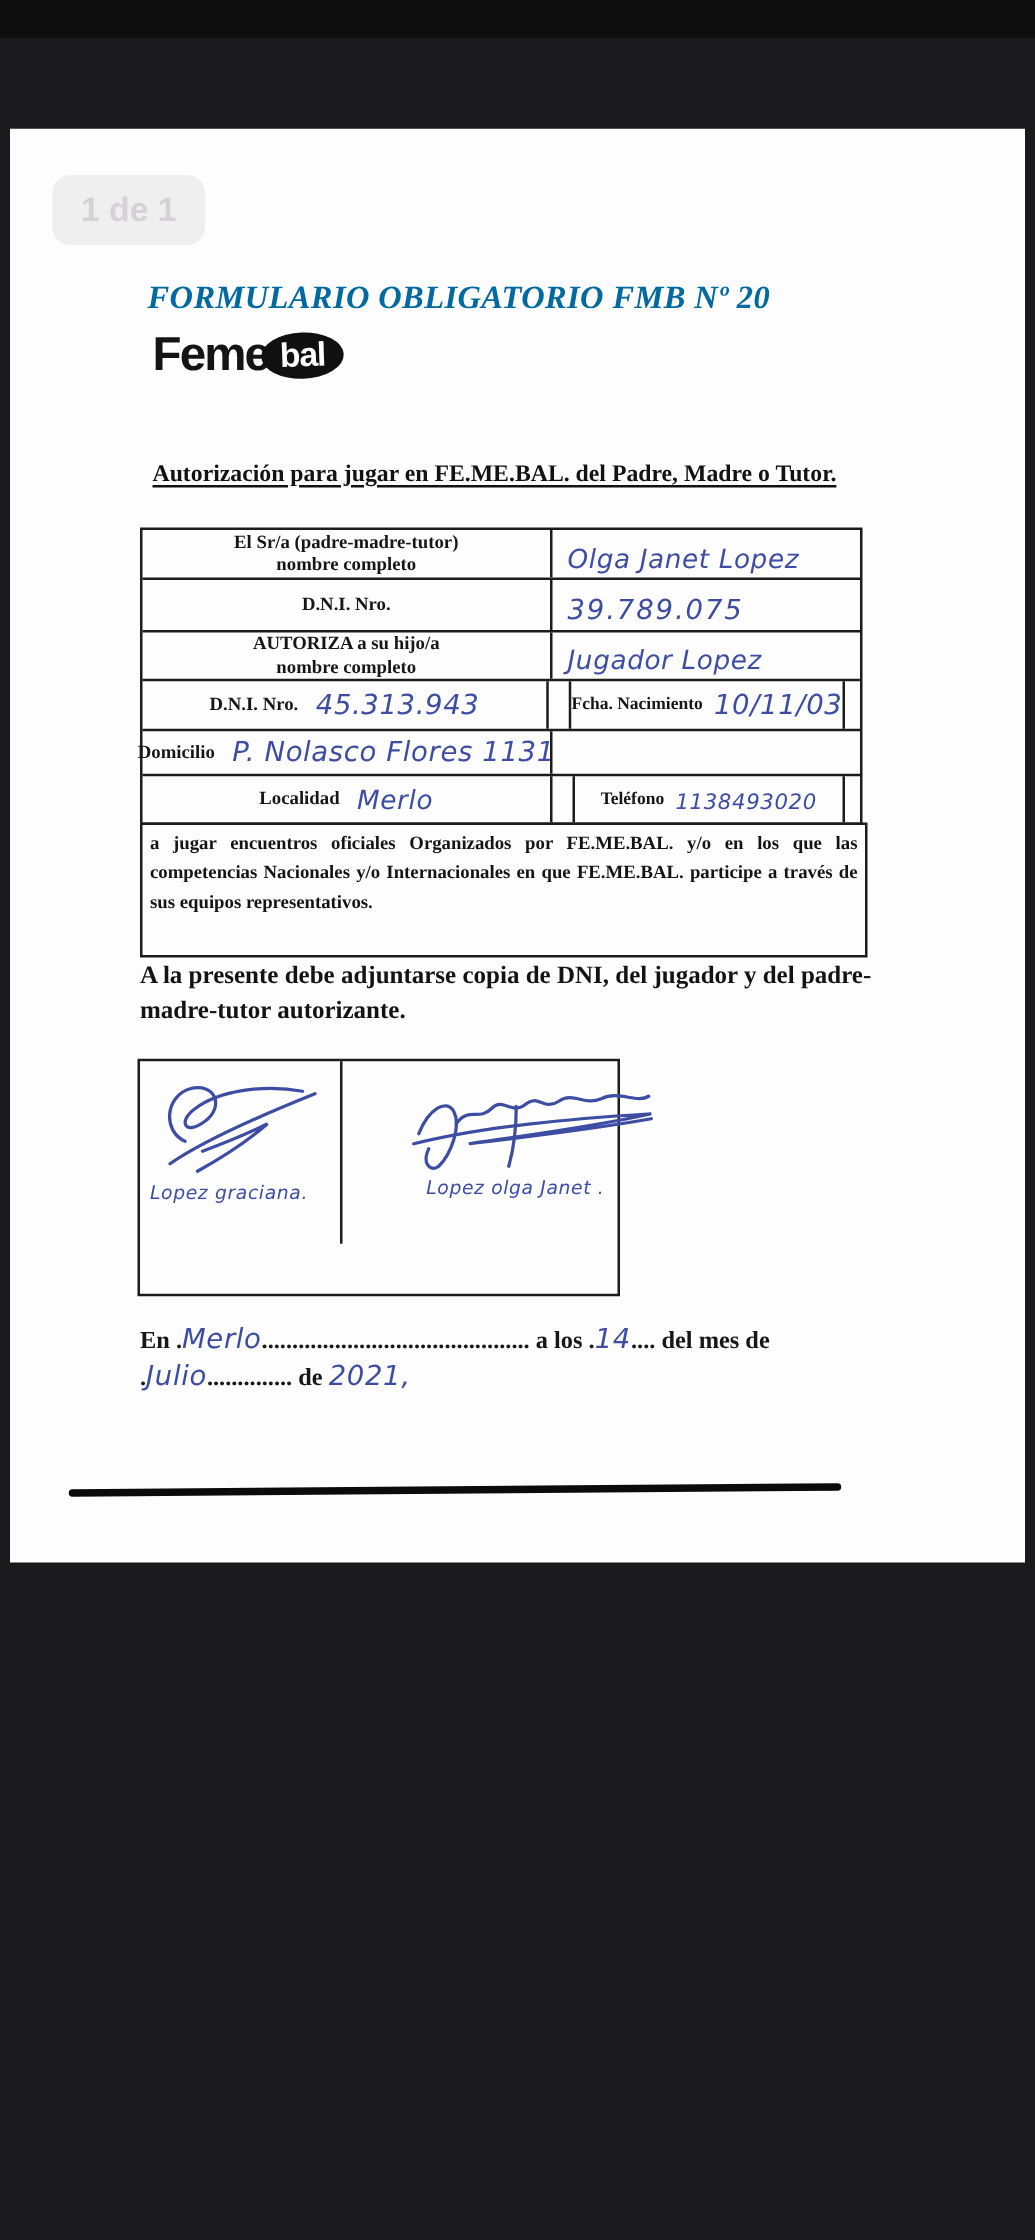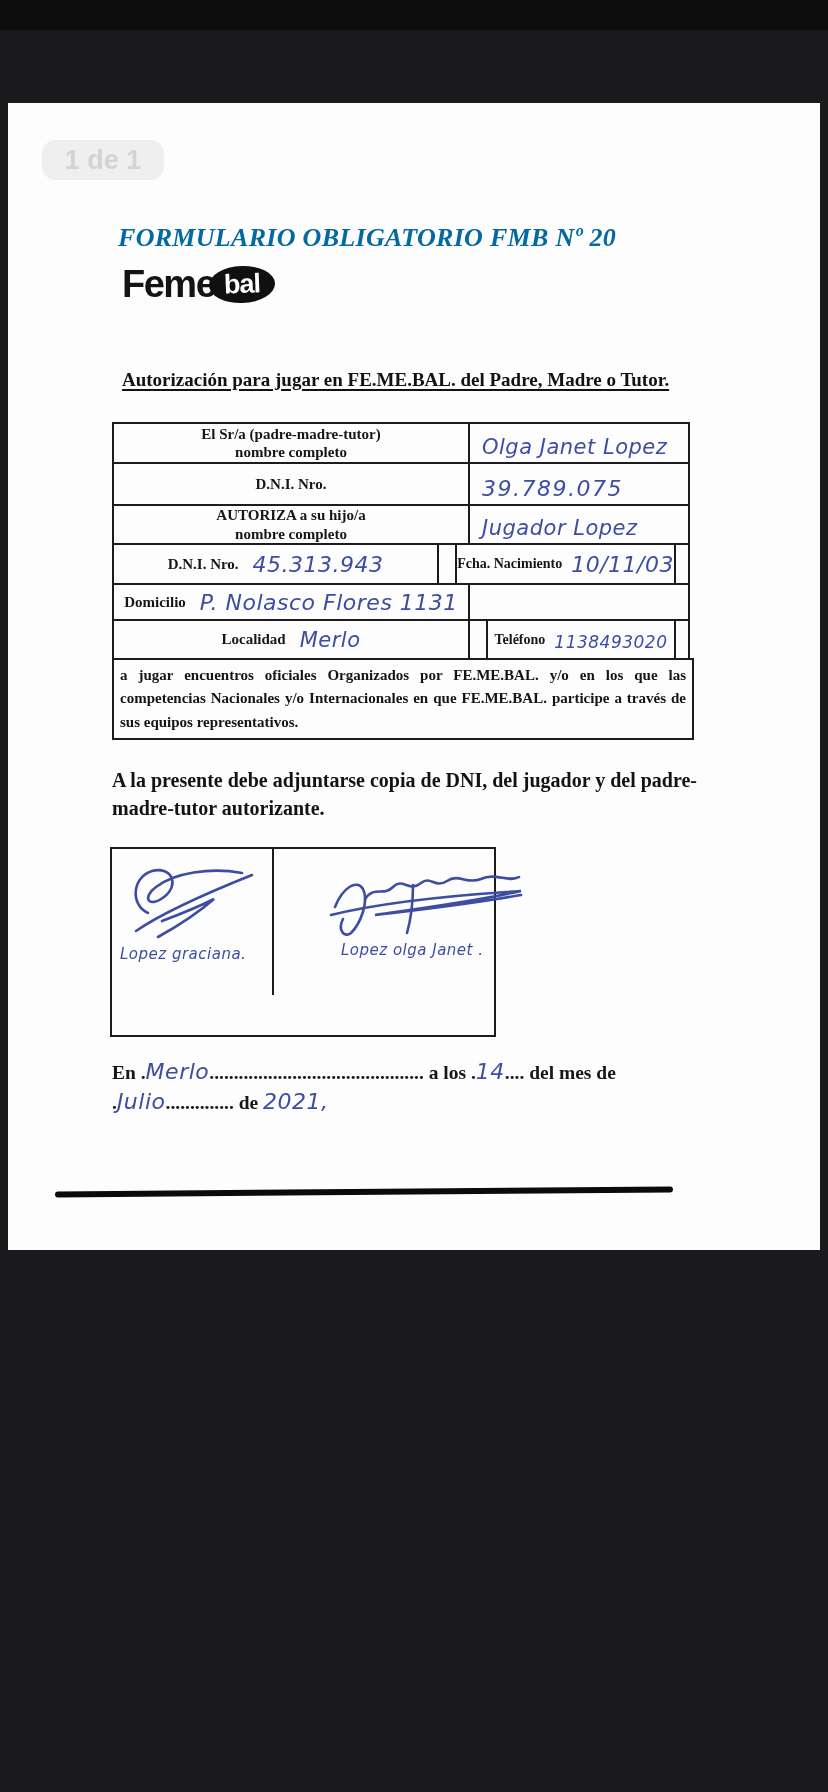--- a/index.html
+++ b/index.html
@@ -2,54 +2,54 @@
 <html><head>
 <meta charset="utf-8">
 <style>
   html,body{margin:0;padding:0;background:#1a1a1c;}
   *{box-sizing:border-box;}
   .canvas{position:relative;width:828px;height:1792px;background:#1a1a1c;overflow:hidden;
           font-family:"Liberation Serif",serif;color:#161616;}
   .status-strip{position:absolute;top:0;left:0;width:100%;height:30px;background:#0d0d0e;}
   .page{position:absolute;left:8px;top:103px;width:812px;height:1147px;background:#fdfdfd;}
 
-  .page-badge{position:absolute;left:34px;top:37px;width:122px;height:40px;background:#f0eff0;
+  .page-badge{position:absolute;left:34px;top:37px;width:122px;height:56px;background:#f0eff0;
               border-radius:14px;display:flex;align-items:center;justify-content:center;
               font-family:"Liberation Sans",sans-serif;font-size:27px;font-weight:600;color:#d4d2d4;}
 
   .doc-title{position:absolute;left:110px;top:120px;font-size:26px;font-weight:bold;font-style:italic;
              color:#0369a1;letter-spacing:.3px;white-space:nowrap;}
 
   .logo{position:absolute;left:114px;top:160px;display:flex;align-items:center;
         font-family:"Liberation Sans",sans-serif;}
   .logo-word{font-size:38px;font-weight:800;color:#141414;letter-spacing:-1.5px;}
   .logo-ball{margin-left:-6px;width:66px;height:37px;background:#101010;border-radius:50%;
              display:flex;align-items:center;justify-content:center;color:#ffffff;
              font-size:27px;font-weight:800;letter-spacing:-1px;transform:rotate(-2deg);}
 
   .heading{position:absolute;left:114px;top:266px;font-size:19px;font-weight:bold;color:#121212;
            text-decoration:underline;text-decoration-thickness:2px;text-underline-offset:3px;white-space:nowrap;}
 
   .form-table{position:absolute;left:104px;top:319px;width:578px;border:2px solid #1c1c1c;background:transparent;}
   .frow{display:flex;border-bottom:2px solid #1c1c1c;}
   .frow:last-child{border-bottom:none;}
-  .fcell-l{width:356px;border-right:2px solid #1c1c1c;display:flex;flex-direction:column;
+  .fcell-l{width:328px;border-right:2px solid #1c1c1c;display:flex;flex-direction:column;
            align-items:center;justify-content:center;text-align:center;padding:2px 21px;}
   .fcell-r{flex:1;display:flex;align-items:flex-end;padding:0 4px 3px 12px;overflow:visible;}
   .flabel{font-size:15px;font-weight:bold;line-height:1.22;color:#161616;}
   .inline-cell{flex-direction:row;gap:14px;align-items:center;white-space:nowrap;overflow:visible;}
   .inner-box{flex:1;margin:0 12px 0 16px;border-left:2px solid #1c1c1c;border-right:2px solid #1c1c1c;
              display:flex;align-items:center;justify-content:center;gap:9px;white-space:nowrap;overflow:visible;}
   .ilabel{font-size:14px;font-weight:bold;color:#161616;}
 
   .ink{font-family:"DejaVu Sans",sans-serif;font-style:italic;color:#3d4da3;letter-spacing:.5px;}
   .v21{font-size:21px;} .v23{font-size:22px;letter-spacing:1.5px;} .v20{font-size:22px;}
   .v18{font-size:17px;letter-spacing:.5px;} .v16{font-size:15px;}
 
-  .clause-box{position:absolute;left:104px;top:555px;width:582px;height:82px;border:2px solid #1c1c1c;
+  .clause-box{position:absolute;left:104px;top:555px;width:582px;height:108px;border:2px solid #1c1c1c;
               padding:4px 6px;font-size:15px;font-weight:bold;line-height:1.55;text-align:justify;color:#141414;}
 
   .note{position:absolute;left:104px;top:664px;width:600px;font-size:20px;font-weight:bold;
         line-height:1.38;color:#131313;}
 
   .sig-box{position:absolute;left:102px;top:744px;width:386px;height:190px;border:2px solid #1c1c1c;
            display:flex;flex-direction:column;}
   .sig-cells{display:flex;height:146px;gap:39px;}
   .sig-cell-l{width:162px;border-right:2px solid #1c1c1c;position:relative;}
   .sig-cell-r{flex:1;position:relative;}

